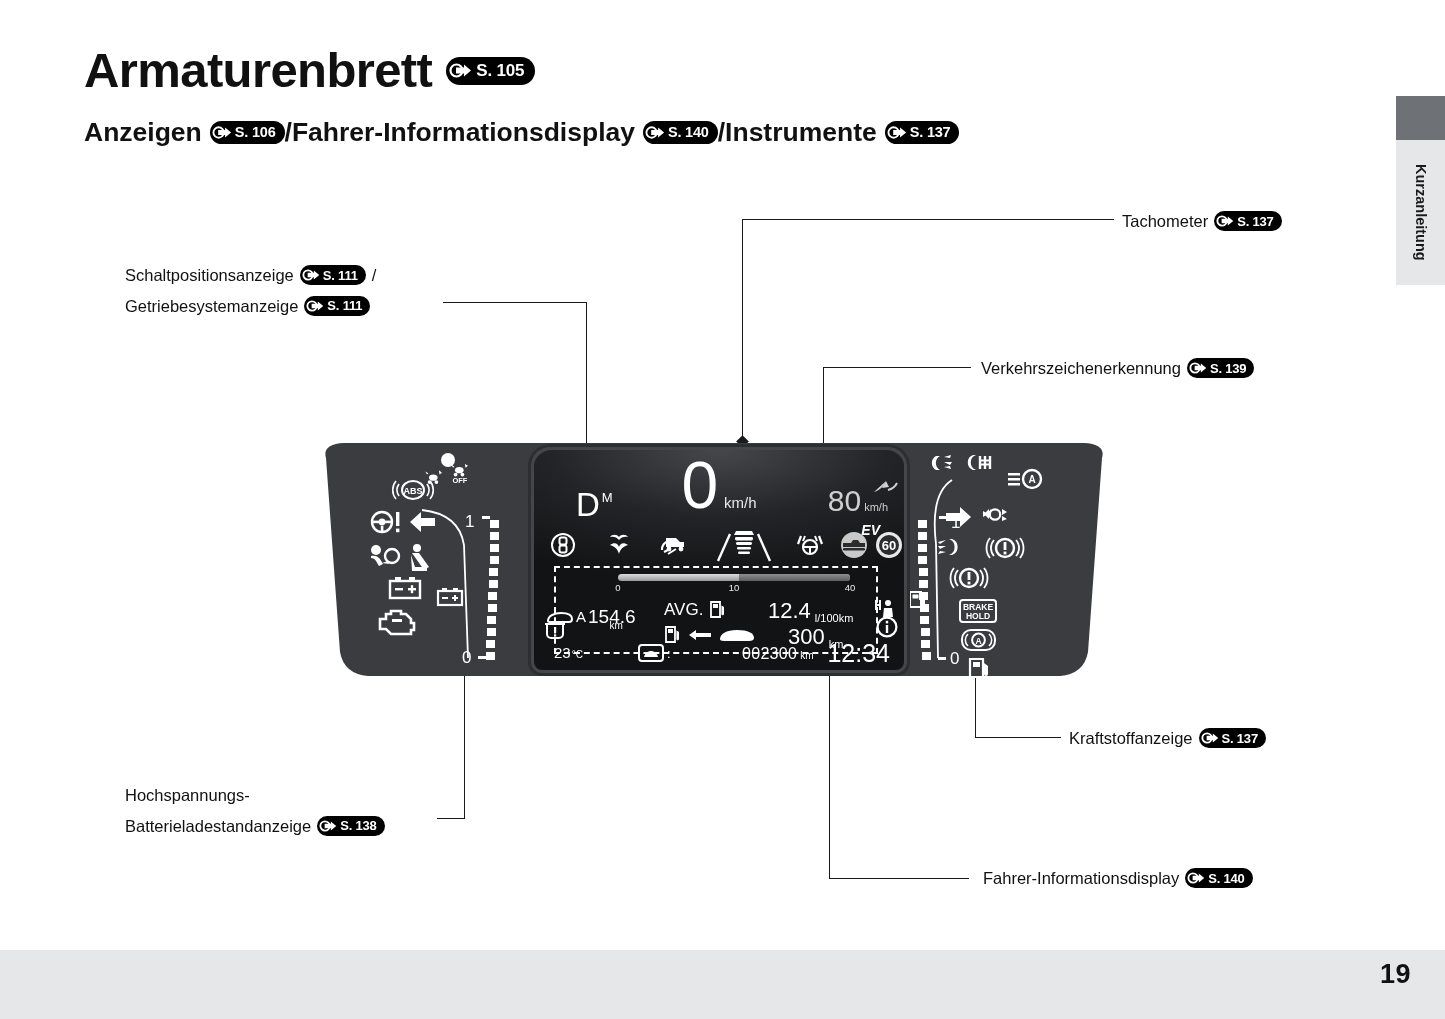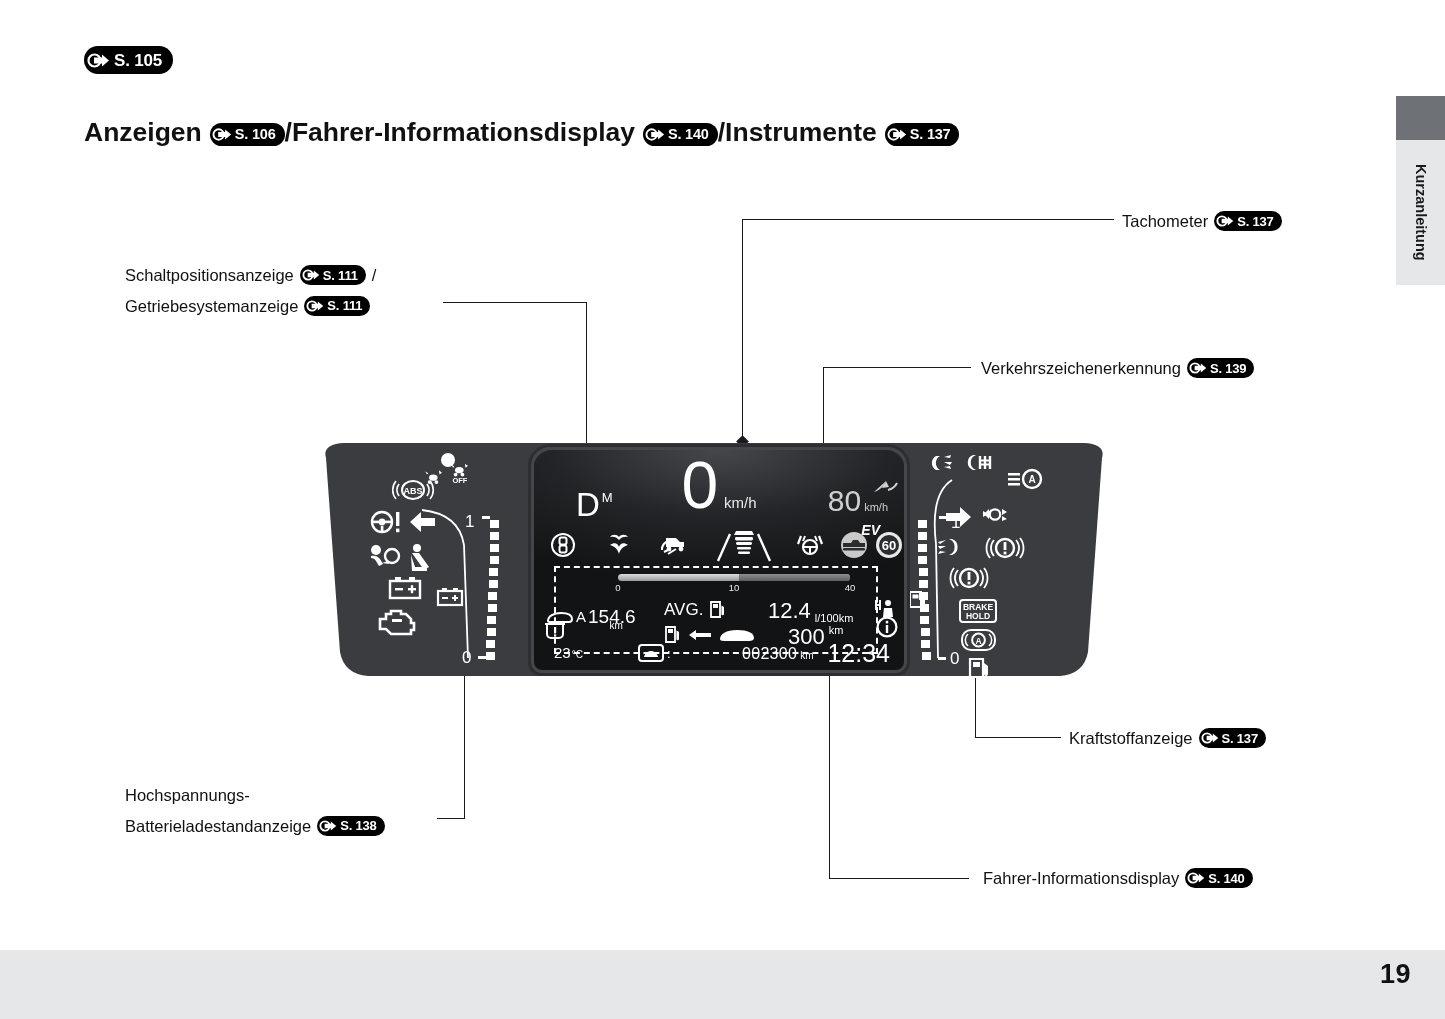--- a/index.html
+++ b/index.html
@@ -48,21 +48,21 @@
   h1.title {
     position: absolute; left: 84px; top: 46px;
     margin: 0; font-size: 49px; font-weight: 700; letter-spacing: -0.6px;
     line-height: 1; color: #111;
     display: flex; align-items: center; gap: 14px;
   }
   h2.subtitle {
     position: absolute; left: 84px; top: 119px;
     margin: 0; font-size: 26.5px; font-weight: 700; line-height: 1;
     color: #111; white-space: nowrap;
-    display: flex; align-items: flex-end;
+    display: flex; align-items: center;
   }
 
   
   .ref {
     display: inline-flex; align-items: center;
     background: #000; color: #fff; border-radius: 999px;
     vertical-align: middle;
     white-space: nowrap;
   }
   .ref .arw {
@@ -182,21 +182,21 @@
     display: flex; align-items: flex-end; gap: 4px;
   }
   .avg-val .n { font-size: 22px; }
   .avg-val .u { font-size: 11px; }
   .range-row {
     position: absolute; left: 108px; top: 58px;
     display: flex; align-items: center; gap: 7px;
   }
   .range-val {
     position: absolute; left: 232px; top: 56px;
-    display: flex; align-items: flex-start; gap: 4px;
+    display: flex; align-items: flex-end; gap: 4px;
   }
   .range-val .n { font-size: 22px; }
   .range-val .u { font-size: 11px; }
   
   .statusbar {
     position: absolute; left: 12px; right: 12px; bottom: 4px; height: 26px;
   }
   .temp { position: absolute; left: 8px; top: 4px; display:flex; align-items: baseline; gap:1px;}
   .temp .n { font-size: 15px; }
   .temp .u { font-size: 10px; }
@@ -213,20 +213,21 @@
 <div class="page-white"></div>
 <div class="footer-band"></div>
 
 <div class="tab-dark"></div>
 <div class="tab-light"></div>
 <div class="tab-label">Kurzanleitung</div>
 
 <div class="page-number">19</div>
 
 <h1 class="title">
+  <span>Armaturenbrett</span>
   <span class="ref sz-lg">
     <span class="arw">
       <svg width="22" height="15" viewBox="0 0 22 15">
           <circle cx="6.5" cy="7.5" r="6" fill="none" stroke="#fff" stroke-width="2.2"></circle>
           <path d="M6 4.6h8V1.6l7 5.9-7 5.9v-3H6z" fill="#fff"></path>
         </svg>
     </span>
     <span class="txt">S. 105</span>
   </span>
 </h1>

